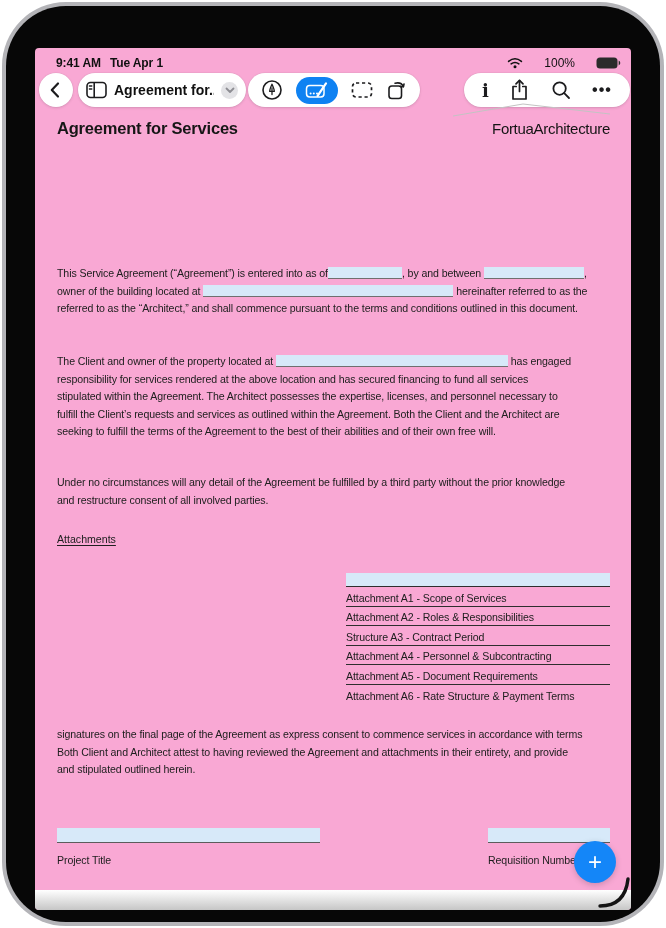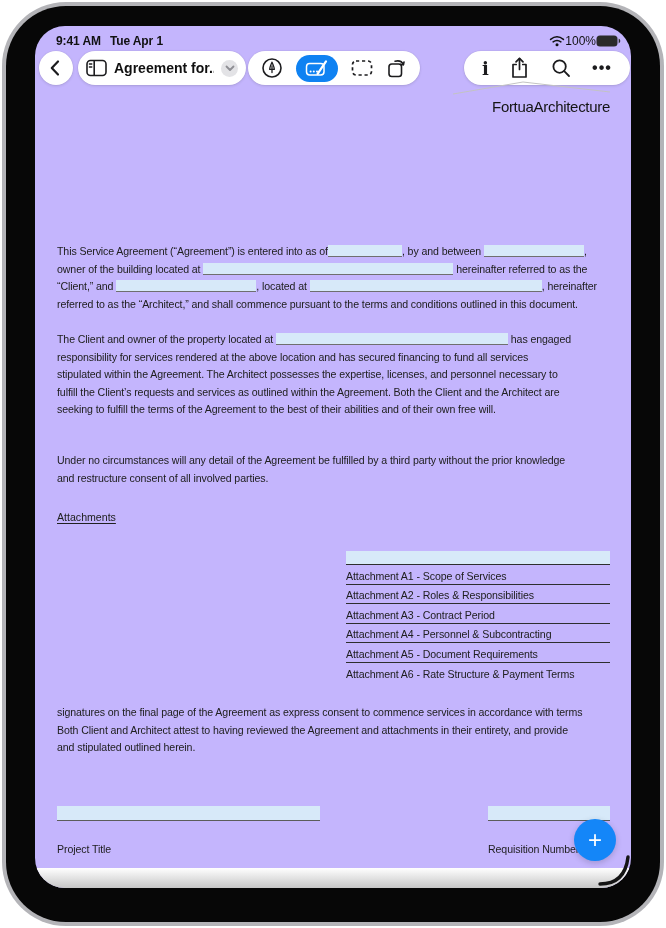--- a/index.html
+++ b/index.html
@@ -1,28 +1,28 @@
 <!DOCTYPE html>
 <html><head>
 <meta charset="utf-8">
 <style>
   html,body{margin:0;padding:0;background:#ffffff;}
   .stage{position:relative;width:666px;height:928px;overflow:hidden;
          font-family:"Liberation Sans",sans-serif;}
   
   .frame{position:absolute;inset:2px;border-radius:64px;background:#b4b4b8;}
   .bezel{position:absolute;inset:6px;border-radius:60px;background:#070707;}
-  .screen{position:absolute;left:35px;top:26px;width:596px;height:862px;
-          border-radius:30px;background:#c4b5fd;overflow:hidden;}
+  .screen{position:absolute;left:35px;top:48px;width:596px;height:862px;
+          border-radius:4px;background:#f9a8d4;overflow:hidden;}
   
   .statusbar{position:absolute;left:0;right:0;top:7px;height:16px;
              display:flex;justify-content:space-between;align-items:center;
              padding:0 10px 0 21px;box-sizing:border-box;color:#111;}
   .sb-left{display:flex;gap:9px;font-size:12px;font-weight:700;letter-spacing:-.1px;}
-  .sb-right{display:flex;align-items:center;gap:0;font-size:12px;font-weight:500;}
+  .sb-right{display:flex;align-items:center;gap:21px;font-size:12px;font-weight:500;}
   
   .toolbar{position:absolute;left:0;right:0;top:25px;height:34px;}
   .pill{position:absolute;top:0;height:34px;background:#ffffff;border-radius:17px;
         display:flex;align-items:center;
         box-shadow:0 0 0 .5px rgba(0,0,0,.05),0 1px 3px rgba(0,0,0,.12);}
   .circle-btn{position:absolute;top:0;width:34px;height:34px;border-radius:50%;
         background:#fff;display:flex;align-items:center;justify-content:center;
         box-shadow:0 0 0 .5px rgba(0,0,0,.05),0 1px 3px rgba(0,0,0,.12);border:none;}
   .tool-btn,.act-btn{background:none;border:none;padding:0;display:flex;
         align-items:center;justify-content:center;height:34px;}
@@ -52,21 +52,21 @@
                text-decoration:underline;text-underline-offset:2px;}
   .att-intro{position:absolute;left:22px;top:503px;font-size:10.6px;letter-spacing:-.1px;white-space:nowrap;}
   .att-table{position:absolute;left:311px;top:525px;width:264px;text-align:right;}
   .att-row{display:flex;align-items:flex-end;height:19.5px;border-bottom:1px solid #2e2e2e;
            font-size:10.6px;letter-spacing:-.1px;padding-bottom:2px;box-sizing:border-box;}
   .att-row.is-blank{height:14px;background:var(--hl);}
   .att-table .att-row:last-child{border-bottom:none;}
   .fields{position:absolute;left:0;top:780px;width:100%;height:40px;}
   .field{position:absolute;}
   .field-fill{display:block;height:14px;background:var(--hl);border-bottom:1px solid #5c5c5c;}
-  .field-label{display:block;margin-top:22px;font-size:10.6px;letter-spacing:-.1px;color:#1d1d1d;}
+  .field-label{display:block;margin-top:11px;font-size:10.6px;letter-spacing:-.1px;color:#1d1d1d;}
   #f1{left:22px;width:263px}#f2{left:310px;width:120px}#f3{left:453px;width:122px}
   .fab{position:absolute;left:539px;top:793px;width:42px;height:42px;border-radius:50%;
        background:var(--fab);border:none;color:#fff;font-size:24px;font-weight:300;
        display:flex;align-items:center;justify-content:center;line-height:0;
        box-shadow:0 2px 6px rgba(0,0,0,.18);z-index:6;}
   .page-bottom{position:absolute;left:0;right:0;bottom:0;height:20px;
        background:linear-gradient(#ffffff,#c6c6c6);z-index:3;}
   .corner-curve{position:absolute;left:557px;top:822px;z-index:4;}
   svg{display:block;}
 </style>
@@ -193,32 +193,32 @@
             </svg>
           </span>
         </button>
         <button class="act-btn">
           <span class="more-glyph">•••</span>
         </button>
       </div>
     </div>
 
     <div class="doc">
+      <div class="doc-title">Agreement for Services</div>
       <span class="roofline">
         <svg width="165" height="16" viewBox="0 0 165 16">
           <polyline points="3,14 73,2 160,12" fill="none" stroke="#c3c3c3" stroke-width="1"></polyline>
         </svg>
       </span>
       <div class="logo">FortuaArchitecture</div>
 
       <div>
           <div class="para" id="p1">
             <div class="line"><span>This Service Agreement (“Agreement”) is entered into as of</span><span class="blank" style="width: 74px;"></span><span>, by and between </span><span class="blank" style="width: 100px;"></span><span>,</span></div>
             <div class="line"><span>owner of the building located at </span><span class="blank" style="width: 250px;"></span><span> hereinafter referred to as the</span></div>
-            <div class="line"><span>“Client,” and </span><span class="blank" style="width: 140px;"></span><span>, located at </span><span class="blank" style="width: 232px;"></span><span>, hereinafter</span></div>
             <div class="line"><span>referred to as the “Architect,” and shall commence pursuant to the terms and conditions outlined in this document.</span></div>
           </div>
           <div class="para" id="p2">
             <div class="line"><span>The Client and owner of the property located at </span><span class="blank" style="width: 232px;"></span><span> has engaged</span></div>
             <div class="line"><span>responsibility for services rendered at the above location and has secured financing to fund all services</span></div>
             <div class="line"><span>stipulated within the Agreement. The Architect possesses the expertise, licenses, and personnel necessary to</span></div>
             <div class="line"><span>fulfill the Client’s requests and services as outlined within the Agreement. Both the Client and the Architect are</span></div>
             <div class="line"><span>seeking to fulfill the terms of the Agreement to the best of their abilities and of their own free will.</span></div>
           </div>
           <div class="para" id="p3">
@@ -235,21 +235,21 @@
       <div class="att-heading">Attachments</div>
       <div class="att-table">
           <div class="att-row is-blank"></div>
           <div class="att-row">
             <span>Attachment A1 - Scope of Services</span>
           </div>
           <div class="att-row">
             <span>Attachment A2 - Roles &amp; Responsibilities</span>
           </div>
           <div class="att-row">
-            <span>Attachment A3 - Contract Period</span>
+            <span>Structure A3 - Contract Period</span>
           </div>
           <div class="att-row">
             <span>Attachment A4 - Personnel &amp; Subcontracting</span>
           </div>
           <div class="att-row">
             <span>Attachment A5 - Document Requirements</span>
           </div>
           <div class="att-row">
             <span>Attachment A6 - Rate Structure &amp; Payment Terms</span>
           </div>

